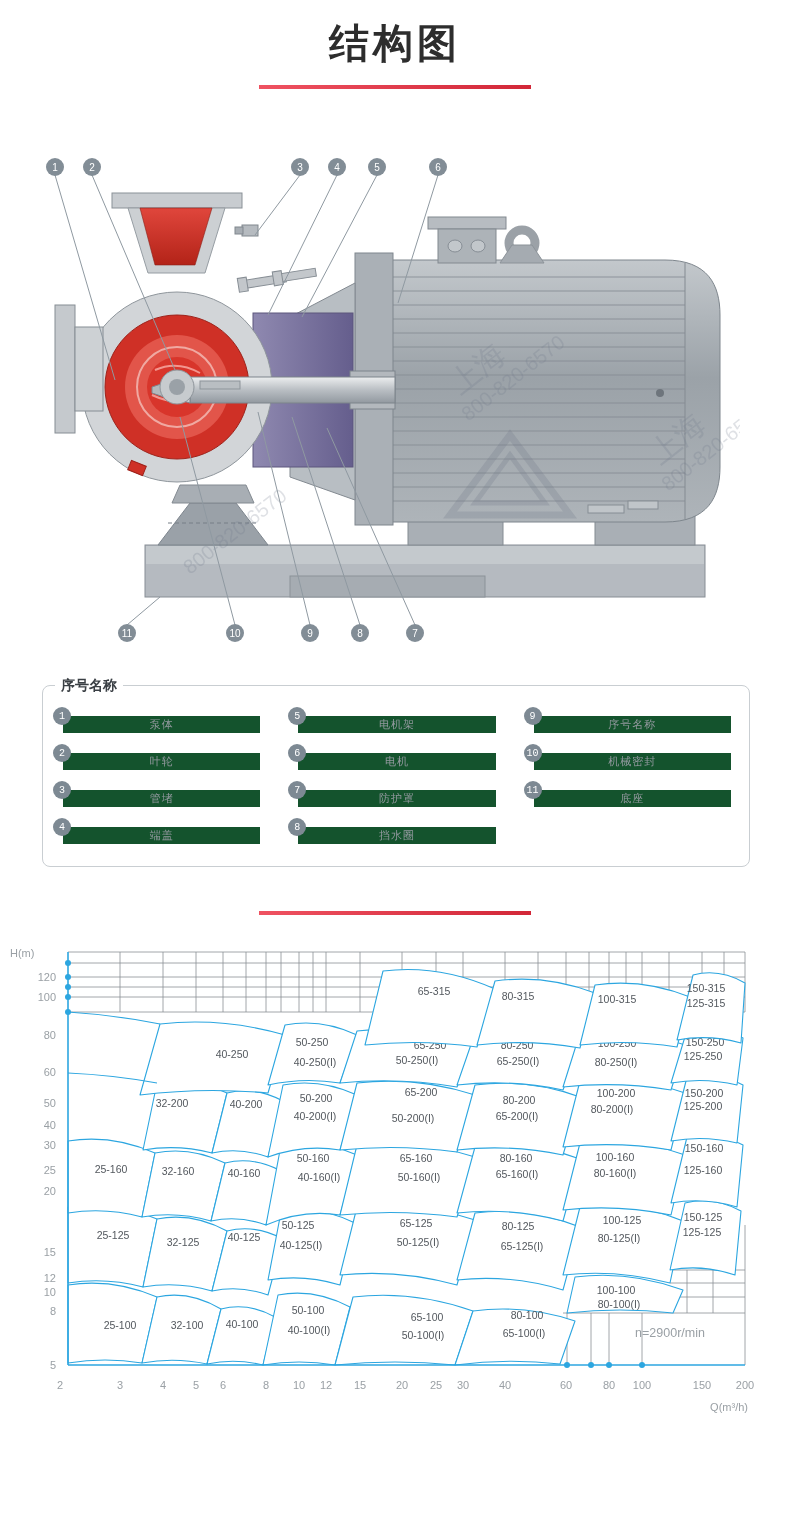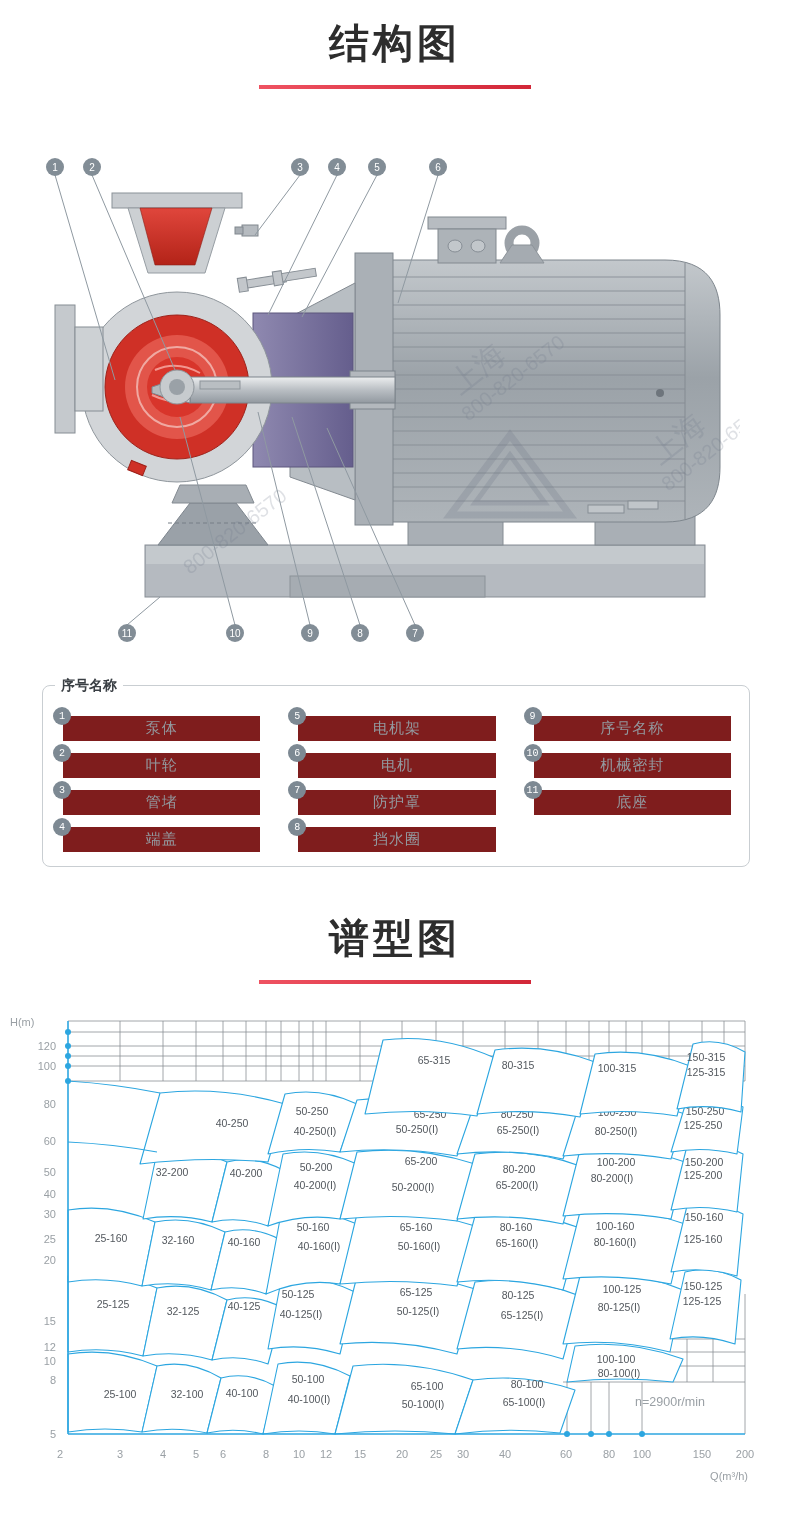--- a/index.html
+++ b/index.html
@@ -7,21 +7,21 @@
   .title-block{text-align:center;}
   .title-block h2{margin:0;font-size:40px;letter-spacing:4px;color:#2d2d2d;font-weight:bold;}
   .title-underline{width:272px;height:4px;margin:14px auto 0;background:linear-gradient(90deg,#ef5261,#d22738);}
   #structure-title{padding-top:16px;}
   #diagram-wrap{width:700px;margin:66px 0 0 40px;}
   #legend-panel{position:relative;width:706px;margin:36px 0 0 42px;border:1px solid #c9ced2;border-radius:8px;padding:24px 0 8px 0;font-family:Liberation Mono, monospace;}
   #legend-title{position:absolute;top:-9px;left:12px;background:#fff;padding:0 6px;font-size:14px;font-weight:bold;color:#3a3f44;}
   .legend-cols{display:flex;}
   .legend-col{width:33.33%;box-sizing:border-box;padding-left:14px;}
   .legend-item{position:relative;height:22px;margin:0 18px 15px 0;}
-  .legend-bar{position:absolute;left:6px;top:6px;right:0;height:25px;background:#7f1d1d;display:flex;align-items:center;justify-content:center;font-size:15px;color:#93999f;letter-spacing:1px;}
+  .legend-bar{position:absolute;left:6px;top:6px;right:0;height:17px;background:#14532d;display:flex;align-items:center;justify-content:center;font-size:11px;color:#93999f;letter-spacing:1px;}
   .legend-num{position:absolute;left:-4px;top:-3px;width:18px;height:18px;border-radius:50%;background:#7d8993;color:#fff;font-size:10px;display:flex;align-items:center;justify-content:center;z-index:2;}
   #spectrum-title{margin-top:44px;}
   #chart-wrap{margin:30px 0 0 10px;}
   svg text{font-family:"Liberation Sans","DejaVu Sans",sans-serif;}
 </style>
 </head>
 <body>
 
 <div class="title-block" id="structure-title">
   <h2>结构图</h2>
@@ -295,21 +295,20 @@
         </div>
         <div class="legend-item">
           <div class="legend-bar">底座</div>
           <div class="legend-num">11</div>
         </div>
       </div>
     </div>
 </div>
 
 <div class="title-block" id="spectrum-title">
-  <h2>谱型图</h2>
   <div class="title-underline"></div>
 </div>
 
 <div id="chart-wrap">
   <svg id="chart-svg" width="770" height="478" viewBox="0 0 770 478">
       <g stroke="#8a8f94" stroke-width="0.8">
         <line x1="58" y1="7" x2="735" y2="7"></line>
         <line x1="58" y1="18" x2="735" y2="18"></line>
         <line x1="58" y1="32" x2="735" y2="32"></line>
         <line x1="58" y1="42" x2="735" y2="42"></line>

